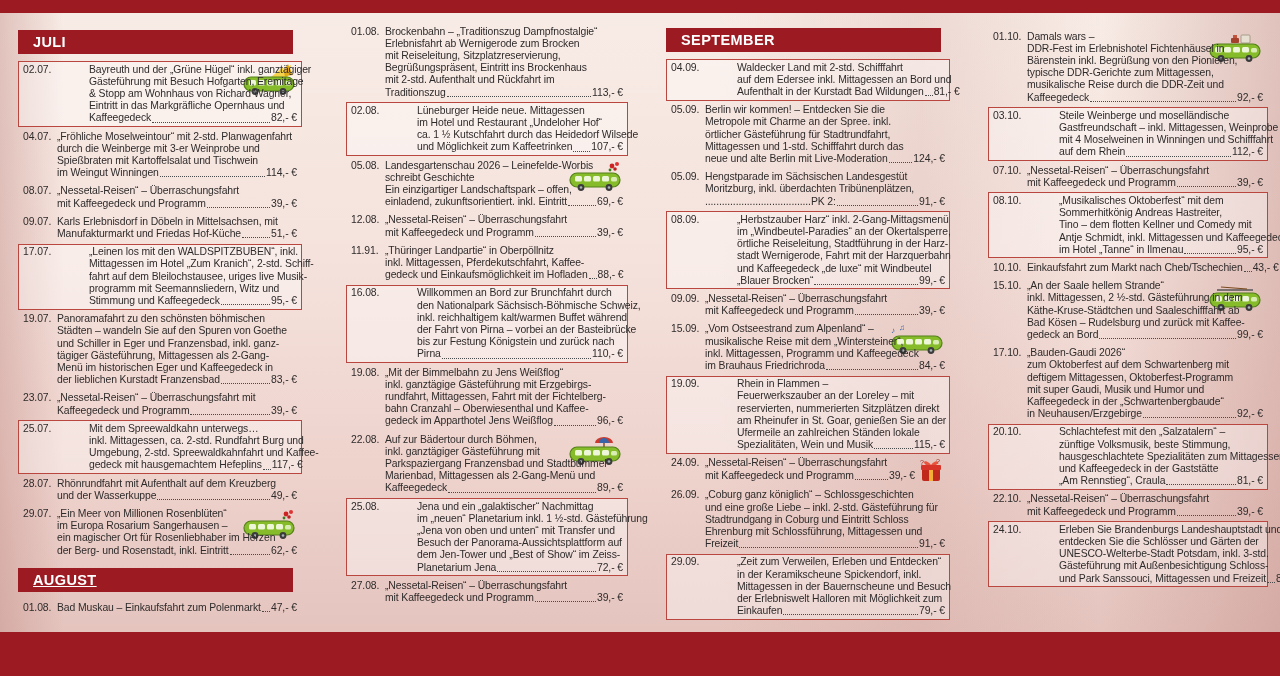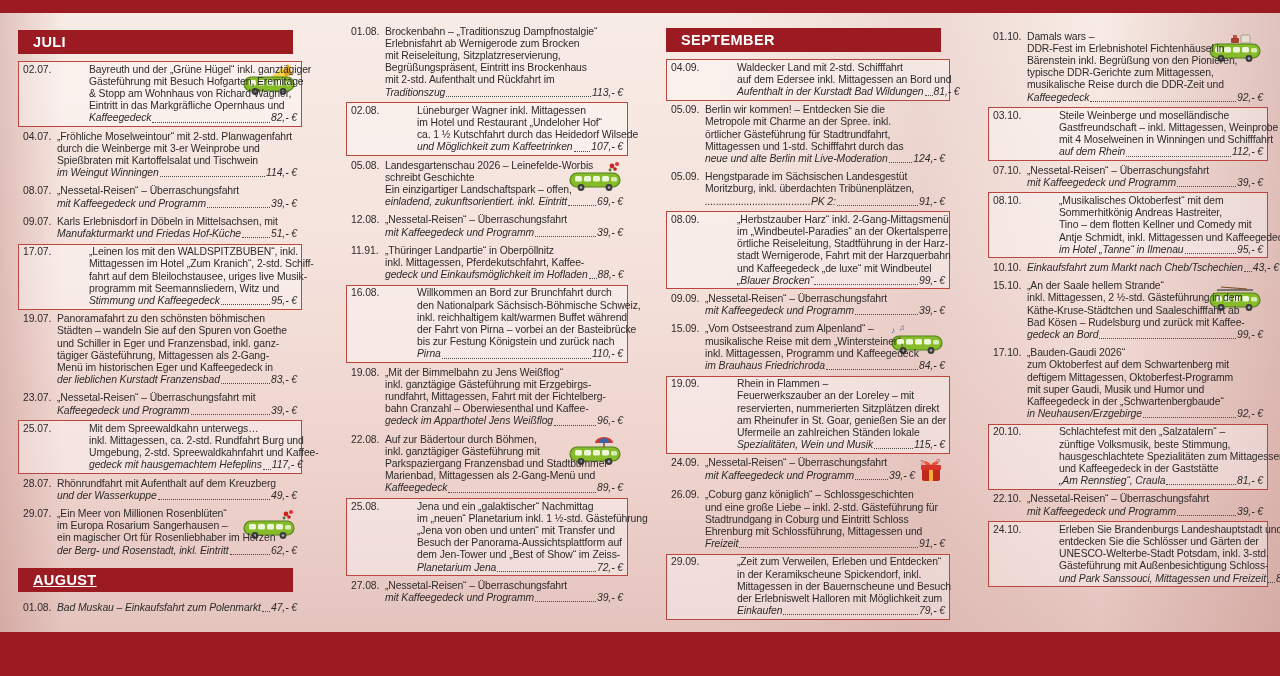--- a/index.html
+++ b/index.html
@@ -24,21 +24,21 @@
   }
   .column > .month-header:not(:first-child){margin-top:9px;text-decoration:underline;}
   .item{
     display:flex;font-size:10.4px;line-height:12.2px;letter-spacing:-.1px;
     border:1.5px solid transparent;padding:1.5px 4px;margin-bottom:1px;
   }
   .item.boxed{border-color:#b9473f;background:rgba(255,255,255,.38);gap:32px;}
   .date{flex:none;width:34px;}
   .body{flex:1;min-width:0;}
   .line{white-space:nowrap;}
-  .lastline{display:flex;font-style:italic;}
+  .lastline{display:flex;}
   .txt{white-space:nowrap;}
   .leader{flex:1;border-bottom:1.3px dotted #4a4a4a;margin:0 1px 2px 1px;min-width:8px;}
   .price{white-space:nowrap;}
   .illu{float:right;margin:0 0 2px 6px;line-height:0;}
   .illu.gift{margin:2px 2px 0 4px;}
 </style>
 </head>
 <body>
 
 <div class="page">
@@ -226,21 +226,21 @@
           <div class="lastline">
             <span class="txt">Traditionszug</span>
             <span class="leader"></span>
             <span class="price">113,- €</span>
           </div>
         </div>
       </div>
       <div class="item boxed">
         <div class="date">02.08.</div>
         <div class="body">
-          <div class="line">Lüneburger Wagner inkl. Mittagessen</div>
+          <div class="line">Lüneburger Heide neue. Mittagessen</div>
           <div class="line">im Hotel und Restaurant „Undeloher Hof“</div>
           <div class="line">ca. 1 ½ Kutschfahrt durch das Heidedorf Wilsede</div>
           <div class="lastline">
             <span class="txt">und Möglichkeit zum Kaffeetrinken</span>
             <span class="leader"></span>
             <span class="price">107,- €</span>
           </div>
         </div>
       </div>
       <div class="item">

